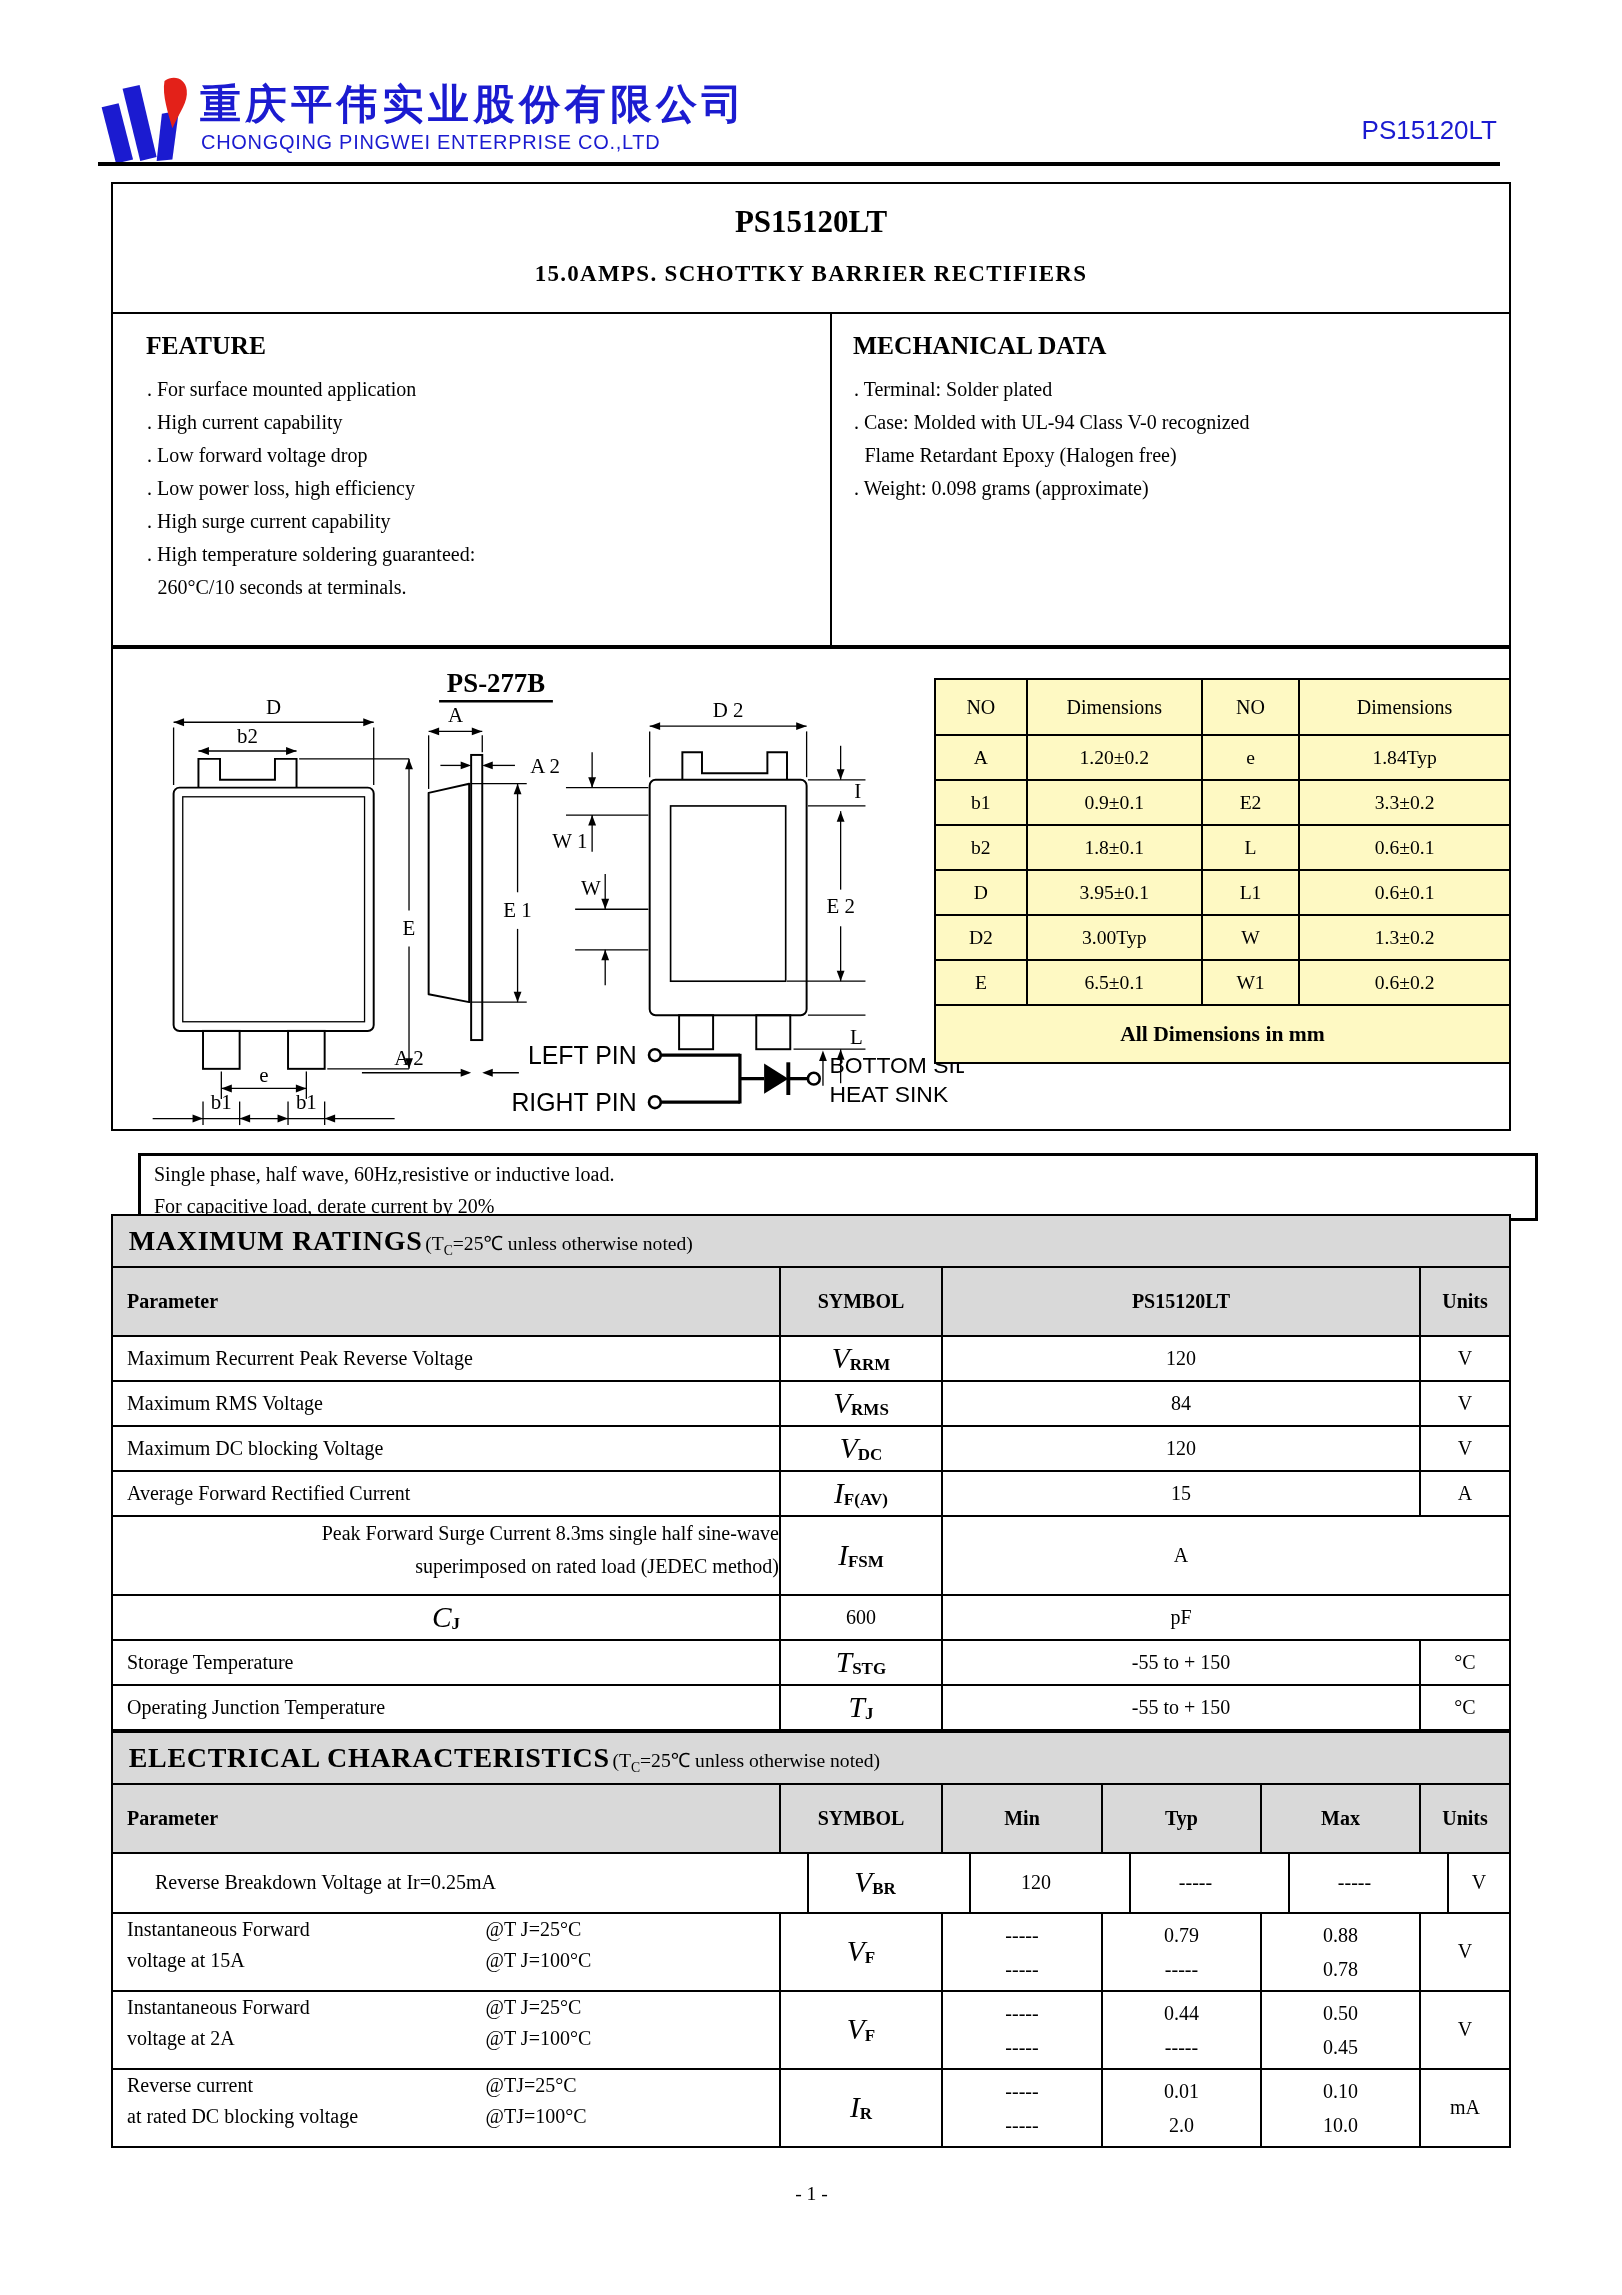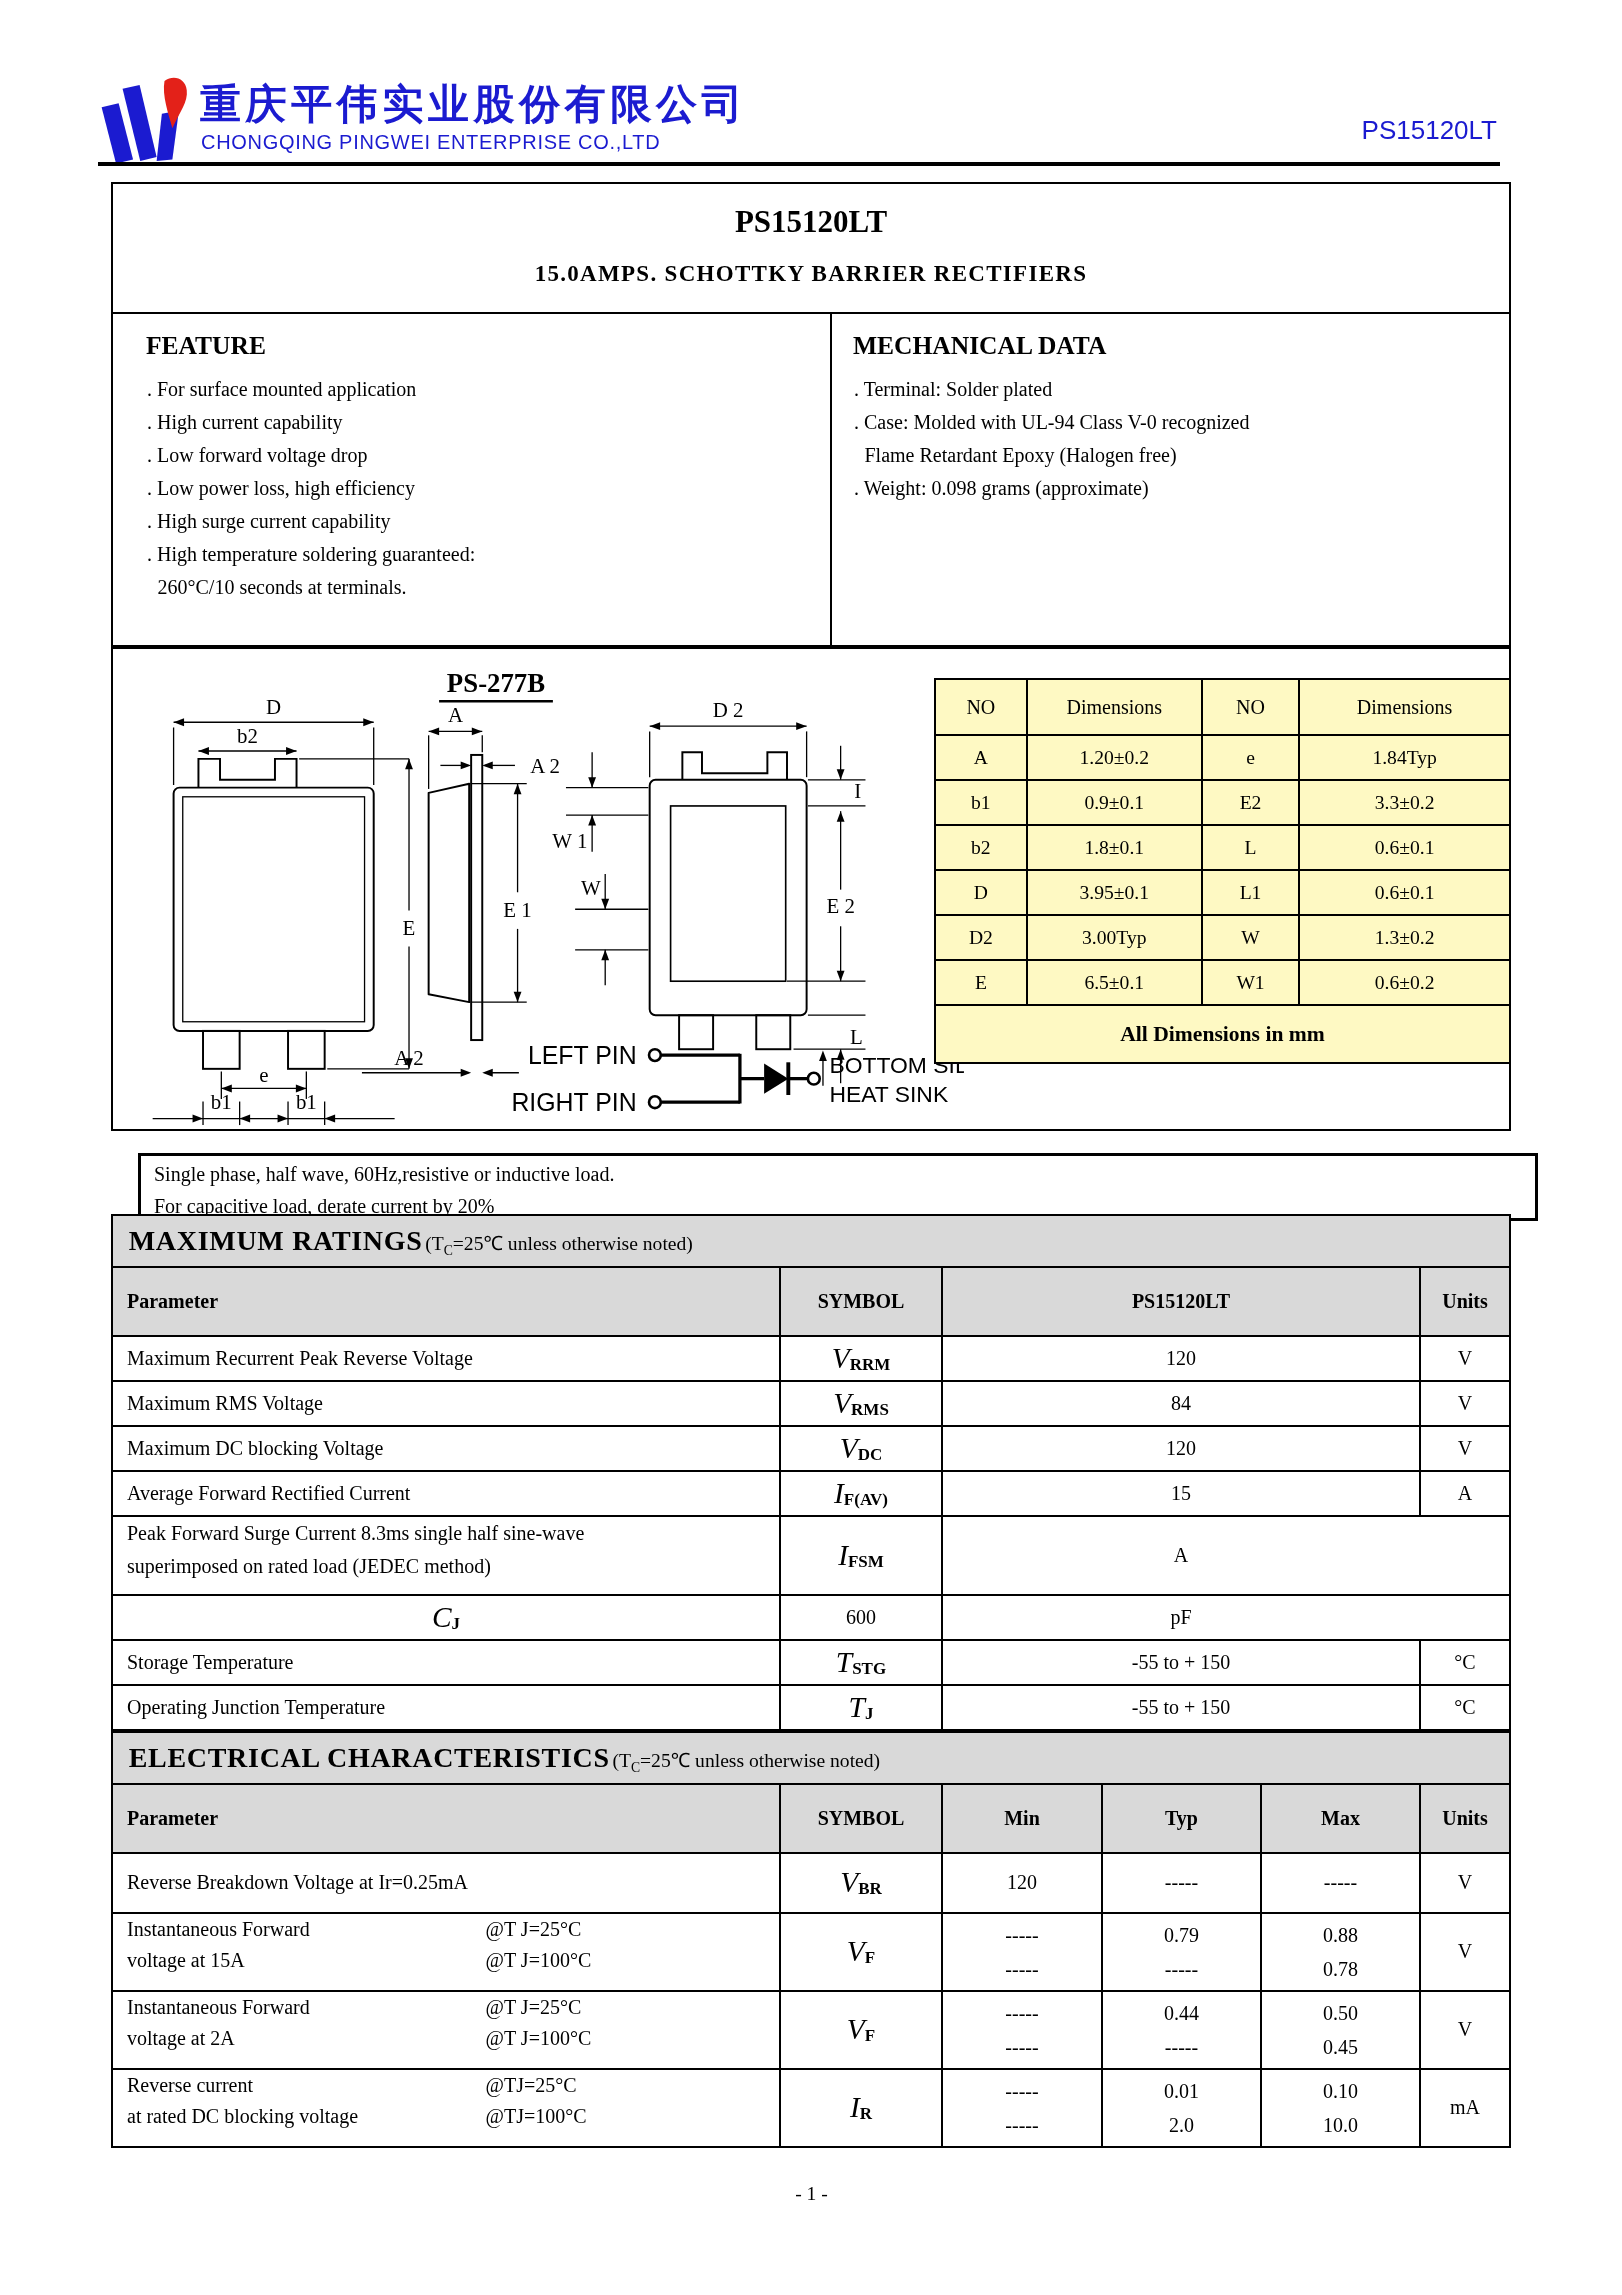--- a/index.html
+++ b/index.html
@@ -49,23 +49,23 @@
   .trow{display:grid;border-top:2.6px solid #000;align-items:stretch;}
   .trow:first-of-type{border-top:none;}
   .mr-cols{grid-template-columns:666px 162px 478px 90px;}
   .ec-cols{grid-template-columns:666px 162px 160px 159px 159px 90px;}
   .hrow{background:#d9d9d9;border-top:none;}
   .cell{border-left:2px solid #000;display:flex;align-items:center;justify-content:center;
         font-size:20px;box-sizing:border-box;}
   .cell:first-child{border-left:none;}
   .cell.pl{justify-content:flex-start;padding-left:14px;}
   .cell.hd{font-weight:bold;}
-  .h106{min-height:67px;} .h92{min-height:58px;} .h66{min-height:43px;} .h118{min-height:77px;}
+  .h106{min-height:67px;} .h92{min-height:58px;margin-left:28px;} .h66{min-height:43px;} .h118{min-height:77px;}
   .h116{min-height:76px;}
-  .pstack{flex-direction:column;align-items:flex-start;justify-content:center;}
+  .pstack{flex-direction:column;align-items:flex-end;justify-content:center;}
   .pline{display:flex;width:100%;line-height:31px;}
   .pname{width:55%;}
   .pcond{width:45%;}
   .sym{font-style:italic;font-size:29.4px;}
   .symsub{font-size:17px;font-weight:bold;position:relative;top:6.5px;}
   .vstack{flex-direction:column;justify-content:center;}
   .vhalf{line-height:34px;}
   
   .page-num{position:absolute;left:0;width:100%;top:2183px;text-align:center;font-size:19.6px;}
   

